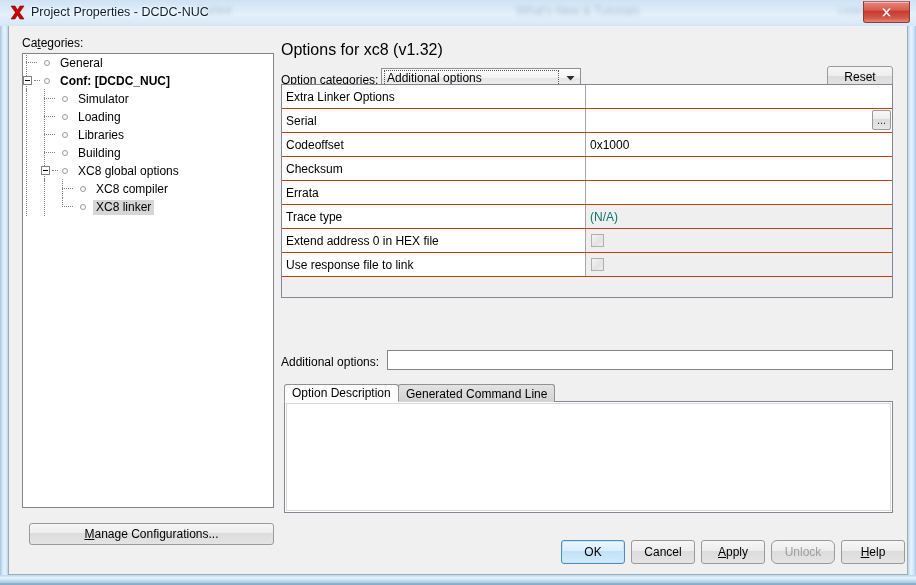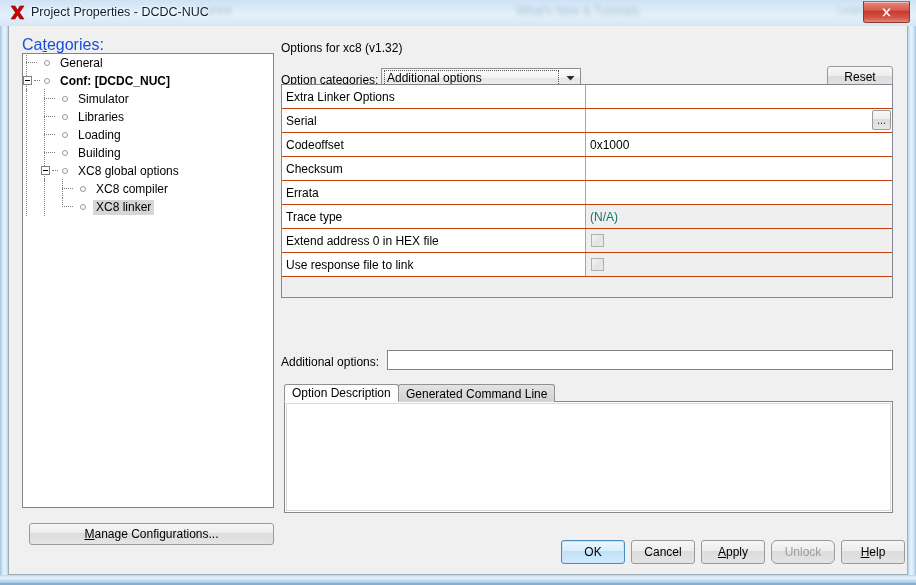--- a/index.html
+++ b/index.html
@@ -124,22 +124,22 @@
     background: #f0f0f0;
     border: 1px solid #9badb7;
     border-top: none;
     box-sizing: border-box;
   }
 
   
   .cat-label {
     position: absolute;
     left: 13px; top: 10px;
-    font-size: 16px;
-    color: #1d4ed8;
+    font-size: 12px;
+    color: #000000;
   }
   .mnem { text-decoration: underline; }
 
   
   .tree-panel {
     position: absolute;
     left: 13px; top: 27px;
     width: 252px;
     height: 455px;
     background: #ffffff;
@@ -294,21 +294,21 @@
   .manage-btn {
     position: absolute;
     left: 20px; top: 497px;
     width: 245px; height: 22px;
   }
 
   
   .opt-title {
     position: absolute;
     left: 272px; top: 15px;
-    font-size: 12px;
+    font-size: 16px;
   }
   .optcat-label {
     position: absolute;
     left: 272px; top: 47px;
     font-size: 12px;
   }
   .combo {
     position: absolute;
     left: 372px; top: 42px;
     width: 200px; height: 20px;
@@ -525,27 +525,27 @@
         <div class="tree-row">
           <span class="vline"></span>
           <span class="tw-line elbow-cont"></span>
           <span class="node-icon"></span>
           <span class="lbl">Simulator</span>
         </div>
         <div class="tree-row">
           <span class="vline"></span>
           <span class="tw-line elbow-cont"></span>
           <span class="node-icon"></span>
+          <span class="lbl">Loading</span>
+        </div>
+        <div class="tree-row">
+          <span class="vline"></span>
+          <span class="tw-line elbow-cont"></span>
+          <span class="node-icon"></span>
           <span class="lbl">Libraries</span>
-        </div>
-        <div class="tree-row">
-          <span class="vline"></span>
-          <span class="tw-line elbow-cont"></span>
-          <span class="node-icon"></span>
-          <span class="lbl">Loading</span>
         </div>
         <div class="tree-row">
           <span class="vline"></span>
           <span class="tw-line elbow-cont"></span>
           <span class="node-icon"></span>
           <span class="lbl">Building</span>
         </div>
         <div class="tree-row">
           <span class="vline"></span>
           <span class="expander with-up with-down"><span class="box"></span><span class="dots"></span></span>

